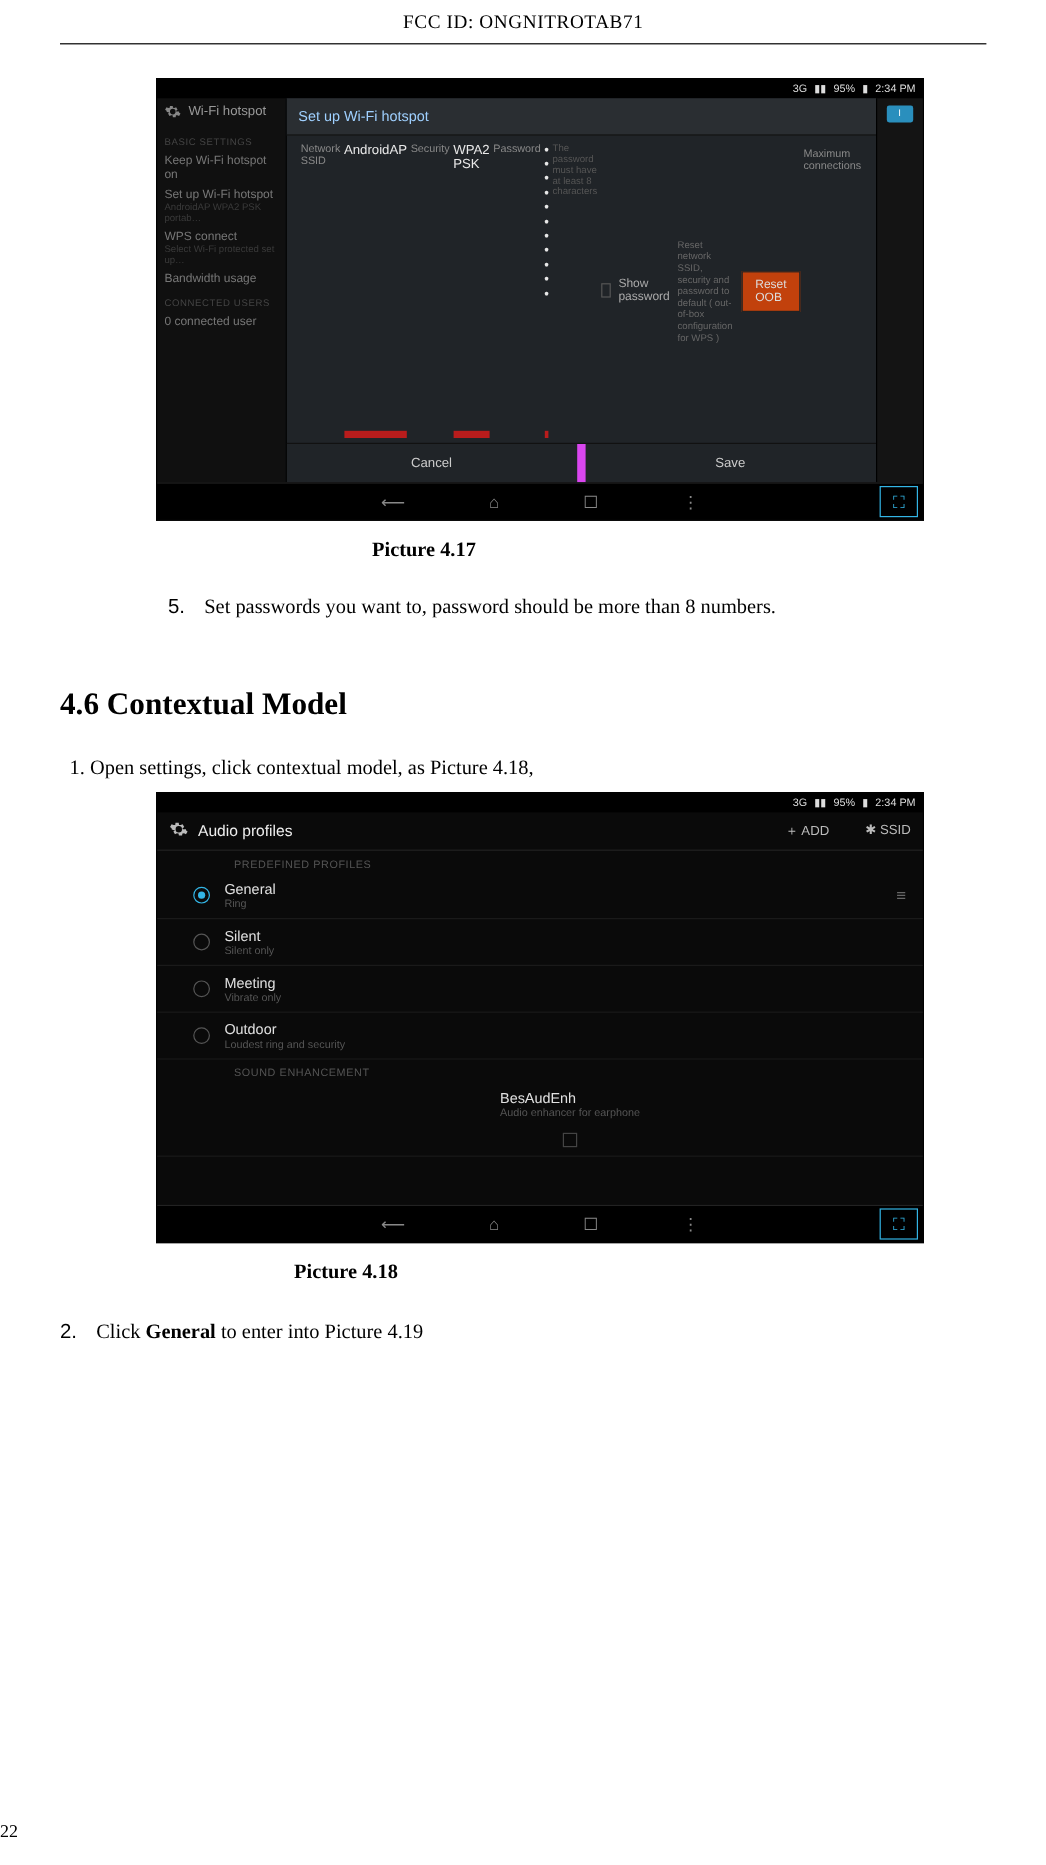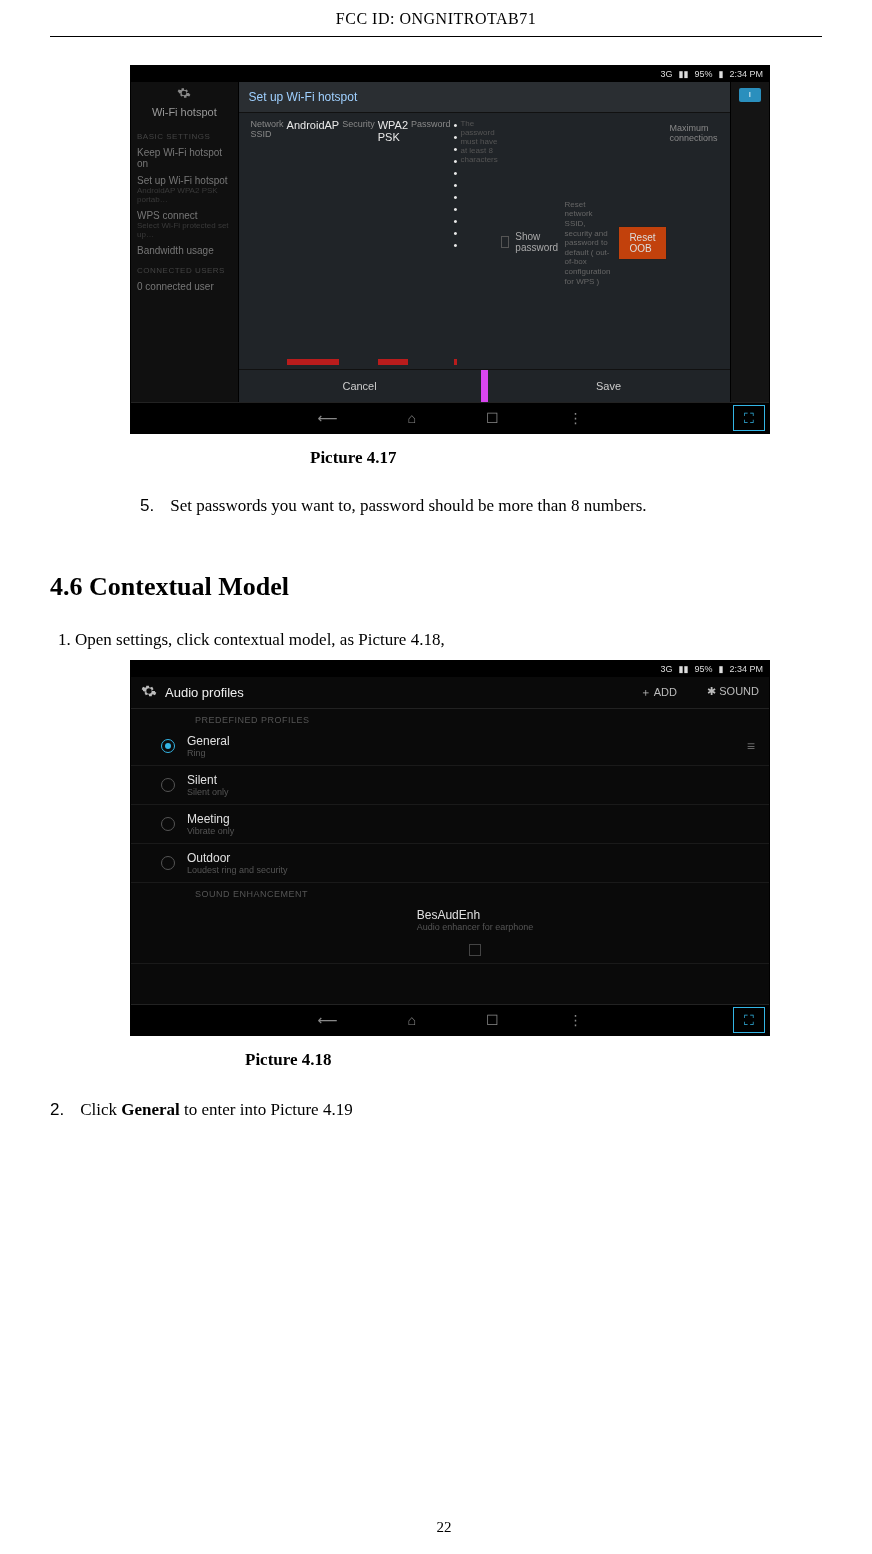--- a/index.html
+++ b/index.html
@@ -22,23 +22,23 @@
     text-align: center;
     font-size: 16px;
     padding-top: 10px;
     padding-bottom: 8px;
     border-bottom: 1.5px solid #000;
     letter-spacing: 0.5px;
   }
   .page-num {
     position: absolute;
     bottom: 18px;
-    left: 16px;
+    left: 0;
     right: 0;
-    text-align: center;
+    text-align: left;
     font-size: 15px;
   }
   
   .device-shot {
     margin: 28px 0 0 80px;
     width: 640px;
     background: #0a0a0a;
     color: #cfcfcf;
     font-family: Arial, Helvetica, sans-serif;
     font-size: 11px;
@@ -72,21 +72,20 @@
     flex-direction: column;
     gap: 6px;
   }
   .shot1-left .row-title {
     display: flex;
     align-items: center;
     gap: 6px;
     color: #999;
     font-size: 11px;
     margin-bottom: 4px;
-    flex-direction: column;
   }
   .shot1-left .gear {
     width: 14px; height: 14px; display:inline-block;
   }
   .shot1-left .sec-label { color:#444;font-size:8px;letter-spacing:0.5px;margin-top:4px;}
   .shot1-left .item { color:#777;font-size:10px;line-height:1.1;}
   .shot1-left .sub  { color:#3a3a3a;font-size:8px;}
 
   .shot1-dialog {
     flex: 1;
@@ -336,21 +335,21 @@
       <div class="left">
         <span>
           <svg viewBox="0 0 24 24" width="16" height="16">
               <path fill="#bbb" d="M12 8a4 4 0 100 8 4 4 0 000-8zm9 4a7 7 0 01-.1 1.2l2.1 1.6-2 3.4-2.5-1a7 7 0 01-2 .1l-.4 2.7h-4l-.4-2.7a7 7 0 01-2-.1l-2.5 1-2-3.4 2.1-1.6A7 7 0 013 12a7 7 0 01.1-1.2L1 9.2l2-3.4 2.5 1a7 7 0 012-.1L7.9 4h4l.4 2.7a7 7 0 012 .1l2.5-1 2 3.4-2.1 1.6c.1.4.1.8.1 1.2z"></path>
             </svg>
         </span>
         <span>Audio profiles</span>
       </div>
       <div class="right">
         <span>＋ <span>ADD</span></span>
-        <span>✱ <span>SOUND</span></span>
+        <span>✱ <span>SSID</span></span>
       </div>
     </div>
     <div class="ap-section">PREDEFINED PROFILES</div>
 
     <div class="ap-row">
       <span class="radio sel"></span>
       <div class="txts">
         <div class="t1">General</div>
         <div class="t2">Ring</div>
       </div>

